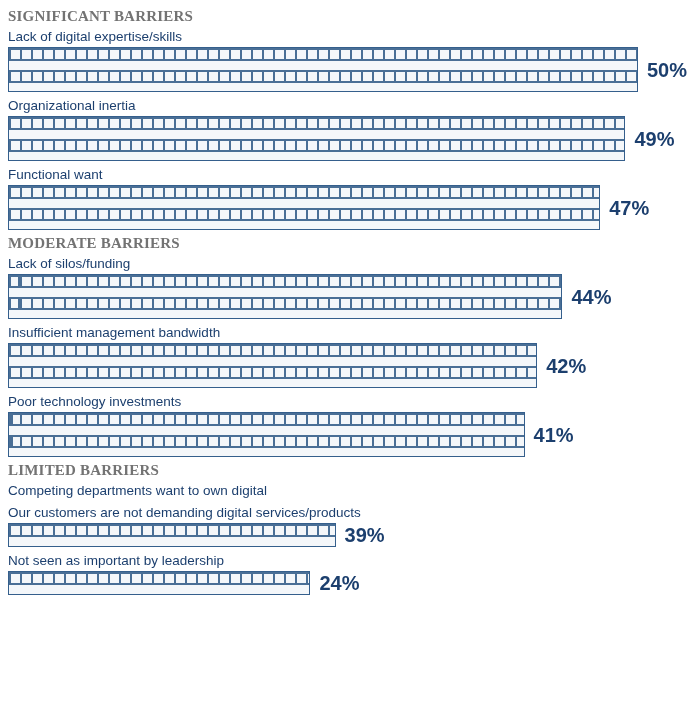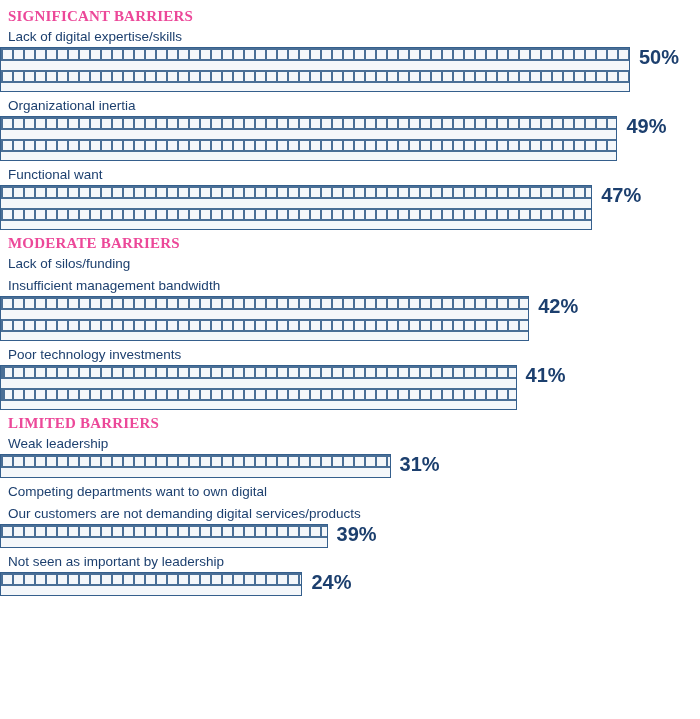--- a/index.html
+++ b/index.html
@@ -22,21 +22,21 @@
     padding: 0;
     box-sizing: border-box;
   }
 
   
   .section-header {
     font-family: "Liberation Serif", serif;
     font-weight: bold;
     font-size: 15px;
     letter-spacing: 0.2px;
-    color: #ec4899;
+    color: #737373;
     margin: 0 0 3px 8px;
     line-height: 17px;
     white-space: nowrap;
   }
   .section:first-child .section-header { padding-top: 8px; }
   .section { margin-bottom: 4px; }
 
   
   .bar-row {
     position: relative;
@@ -45,20 +45,22 @@
   .bar-label {
     font-family: "Liberation Sans", sans-serif;
     font-size: 13.5px;
     color: #1c3f6e;
     line-height: 17px;
     margin: 0 16px 2px 8px;
     white-space: nowrap;
   }
   .bar-line {
     display: flex;
+    align-items: center;
+    margin-left: 8px;
     border-radius: 21px;
   }
 
   
   .bar {
     position: relative;
     box-sizing: border-box;
     border: 1px solid #355f8c;
     background-color: #f4f7fa;
     background-image:
@@ -160,46 +162,43 @@
         <div class="bar-line">
           <div class="bar tall" style="width: 592.2px;"></div>
           <div class="bar-value">47%</div>
         </div>
       </div>
     </div>
     <div class="section">
       <div class="section-header">MODERATE BARRIERS</div>
       <div class="bar-row">
         <div class="bar-label">Lack of silos/funding</div>
+        <div class="bar-line">
+          <div class="bar tall" style="width: 554.4px;"></div>
+          <div class="bar-value">44%</div>
+        </div>
       </div>
       <div class="bar-row">
         <div class="bar-label">Insufficient management bandwidth</div>
         <div class="bar-line">
           <div class="bar tall" style="width: 529.2px;"></div>
           <div class="bar-value">42%</div>
         </div>
       </div>
       <div class="bar-row">
         <div class="bar-label">Poor technology investments</div>
         <div class="bar-line">
           <div class="bar tall" style="width: 516.6px;"></div>
           <div class="bar-value">41%</div>
         </div>
       </div>
     </div>
     <div class="section">
       <div class="section-header">LIMITED BARRIERS</div>
       <div class="bar-row">
-        <div class="bar-label">Weak leadership</div>
-        <div class="bar-line">
-          <div class="bar short" style="width: 390.6px;"></div>
-          <div class="bar-value">31%</div>
-        </div>
-      </div>
-      <div class="bar-row">
         <div class="bar-label">Competing departments want to own digital</div>
       </div>
       <div class="bar-row">
         <div class="bar-label">Our customers are not demanding digital services/products</div>
         <div class="bar-line">
           <div class="bar short" style="width: 327.6px;"></div>
           <div class="bar-value">39%</div>
         </div>
       </div>
       <div class="bar-row">

